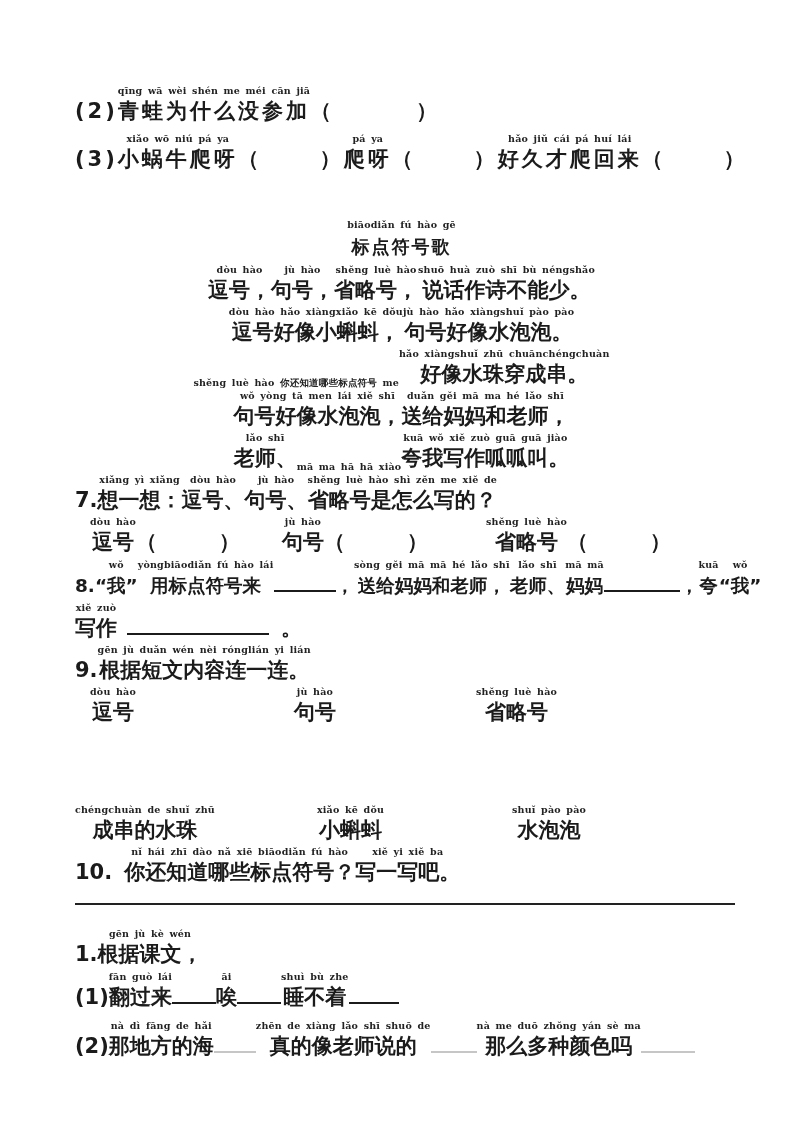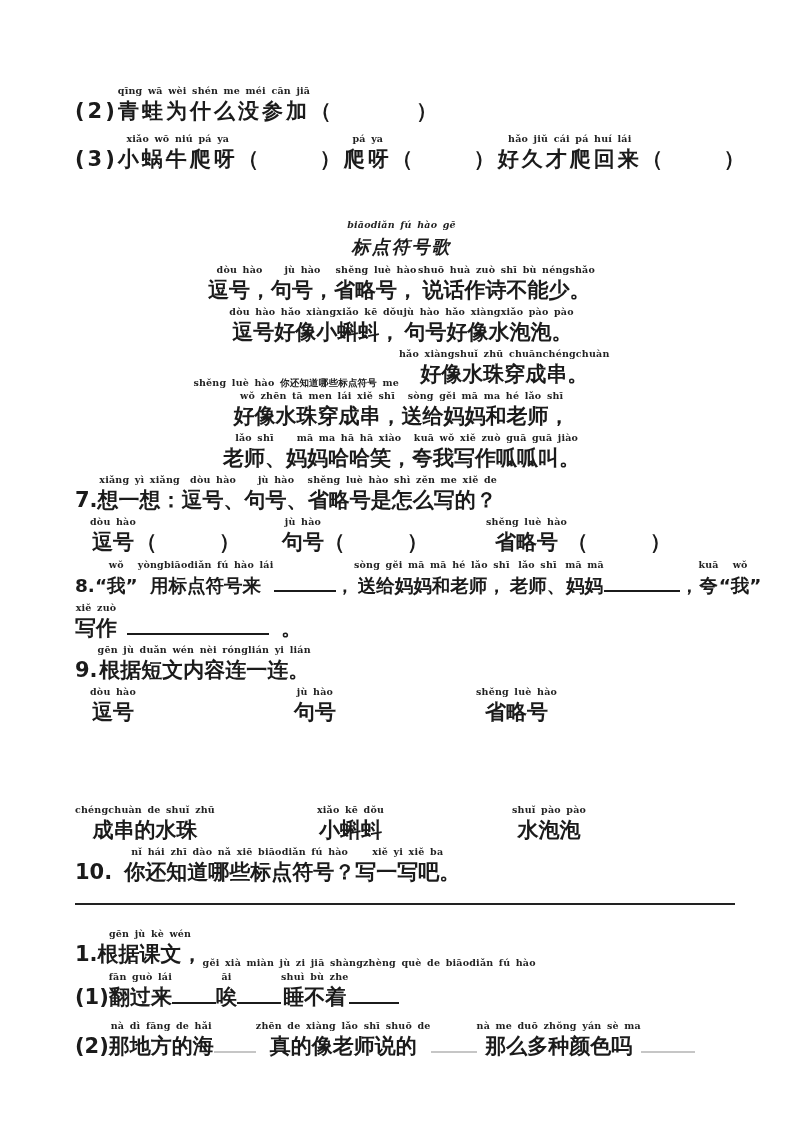--- a/index.html
+++ b/index.html
@@ -27,42 +27,42 @@
   .wide .hz { letter-spacing: 3px; }
   .sm .hz { font-size: 18.5px; }
   .title .hz { font-size: 18px; line-height: 32px; letter-spacing: 2px; }
   .gap { display: inline-block; height: 1px; }
   .blank { display: inline-block; height: 20px; border-bottom: 2.5px solid #1b1b1b; }
   .blank.faint { border-bottom: 2px solid #c6c6c6; }
   .rule { display: inline-block; width: 660px; height: 0; border-bottom: 2.5px solid #222222; }
 
   
   #ln-item-2-frog { margin-bottom: 6px; }
-  #ln-song-title  { margin-top: 44px; font-style: italic; }
+  #ln-song-title  { margin-top: 44px; }
   #ln-q9-row1     { margin-bottom: 76px; }
   #ln-rule        { margin-top: 16px; margin-bottom: 22px; }
   #ln-q11-1       { margin-bottom: 6px; }
 </style>
 </head>
 <body>
 
 <div class="sheet">
     <div class="line wide" id="ln-item-2-frog"><span class="seg"><span class="py"></span><span class="hz">(2)</span></span><span class="seg"><span class="py">qīng wā wèi shén me méi cān jiā</span><span class="hz">青蛙为什么没参加</span></span><span class="seg"><span class="py"></span><span class="hz">（</span></span><span class="gap" style="width: 82px;"></span><span class="seg"><span class="py"></span><span class="hz">）</span></span></div>
     <div class="line wide" id="ln-item-3-snail"><span class="seg"><span class="py"></span><span class="hz">(3)</span></span><span class="seg"><span class="py">xiǎo wō niú pá ya</span><span class="hz">小蜗牛爬呀</span></span><span class="seg"><span class="py"></span><span class="hz">（</span></span><span class="gap" style="width: 58px;"></span><span class="seg"><span class="py"></span><span class="hz">）</span></span><span class="seg"><span class="py">pá ya</span><span class="hz">爬呀</span></span><span class="seg"><span class="py"></span><span class="hz">（</span></span><span class="gap" style="width: 58px;"></span><span class="seg"><span class="py"></span><span class="hz">）</span></span><span class="seg"><span class="py">hǎo jiǔ cái pá huí lái</span><span class="hz">好久才爬回来</span></span><span class="seg"><span class="py"></span><span class="hz">（</span></span><span class="gap" style="width: 58px;"></span><span class="seg"><span class="py"></span><span class="hz">）</span></span></div>
     <div class="line center title" id="ln-song-title"><span class="seg"><span class="py">biāodiǎn fú hào gē</span><span class="hz">标点符号歌</span></span></div>
     <div class="line center" id="ln-song-line-1"><span class="seg"><span class="py">dòu hào</span><span class="hz">逗号，</span></span><span class="seg"><span class="py">jù hào</span><span class="hz">句号，</span></span><span class="seg"><span class="py">shěng luè hào</span><span class="hz">省略号，</span></span><span class="seg"><span class="py">shuō huà zuò shī bù néngshǎo</span><span class="hz">说话作诗不能少。</span></span></div>
-    <div class="line center" id="ln-song-line-2"><span class="seg"><span class="py">dòu hào hǎo xiàngxiǎo kē dǒu</span><span class="hz">逗号好像小蝌蚪，</span></span><span class="seg"><span class="py">jù hào hǎo xiàngxiǎo pào pào</span><span class="hz">句号好像水泡泡。</span></span></div>
+    <div class="line center" id="ln-song-line-2"><span class="seg"><span class="py">dòu hào hǎo xiàngxiǎo kē dǒu</span><span class="hz">逗号好像小蝌蚪，</span></span><span class="seg"><span class="py">jù hào hǎo xiàngshuǐ pào pào</span><span class="hz">句号好像水泡泡。</span></span></div>
     <div class="line center" id="ln-song-line-3"><span class="seg"><span class="py">shěng luè hào 你还知道哪些标点符号 me</span></span><span class="seg"><span class="py">hǎo xiàngshuǐ zhū chuānchéngchuàn</span><span class="hz">好像水珠穿成串。</span></span></div>
-    <div class="line center" id="ln-song-line-4"><span class="seg"><span class="py">wǒ zhēn tā men lái xiě shī</span><span class="hz">好像水珠穿成串，</span></span><span class="seg"><span class="py">sòng gěi mā ma hé lǎo shī</span><span class="hz">送给妈妈和老师，</span></span></div>
-    <div class="line center" id="ln-song-line-5"><span class="seg"><span class="py">lǎo shī</span><span class="hz">老师、</span></span><span class="seg"><span class="py">mā ma hā hā xiào</span><span class="hz">妈妈哈哈笑，</span></span><span class="seg"><span class="py">kuā wǒ xiě zuò guā guā jiào</span><span class="hz">夸我写作呱呱叫。</span></span></div>
+    <div class="line center" id="ln-song-line-4"><span class="seg"><span class="py">wǒ yòng tā men lái xiě shī</span><span class="hz">句号好像水泡泡，</span></span><span class="seg"><span class="py">duǎn gěi mā ma hé lǎo shī</span><span class="hz">送给妈妈和老师，</span></span></div>
+    <div class="line center" id="ln-song-line-5"><span class="seg"><span class="py">lǎo shī</span><span class="hz">老师、</span></span><span class="seg"><span class="py">mā ma hā hā xiào</span></span><span class="seg"><span class="py">kuā wǒ xiě zuò guā guā jiào</span><span class="hz">夸我写作呱呱叫。</span></span></div>
     <div class="line" id="ln-q7"><span class="seg"><span class="py"></span><span class="hz">7.</span></span><span class="seg"><span class="py">xiǎng yì xiǎng</span><span class="hz">想一想：</span></span><span class="seg"><span class="py">dòu hào</span><span class="hz">逗号、</span></span><span class="seg"><span class="py">jù hào</span><span class="hz">句号、</span></span><span class="seg"><span class="py">shěng luè hào shì zěn me xiě de</span><span class="hz">省略号是怎么写的？</span></span></div>
     <div class="line indent" id="ln-q7-row"><span class="seg"><span class="py">dòu hào</span><span class="hz">逗号</span></span><span class="seg"><span class="py"></span><span class="hz">（</span></span><span class="gap" style="width: 62px;"></span><span class="seg"><span class="py"></span><span class="hz">）</span></span><span class="gap" style="width: 42px;"></span><span class="seg"><span class="py">jù hào</span><span class="hz">句号</span></span><span class="seg"><span class="py"></span><span class="hz">（</span></span><span class="gap" style="width: 62px;"></span><span class="seg"><span class="py"></span><span class="hz">）</span></span><span class="gap" style="width: 58px;"></span><span class="seg"><span class="py">shěng luè hào</span><span class="hz">省略号</span></span><span class="seg"><span class="py"></span><span class="hz">（</span></span><span class="gap" style="width: 62px;"></span><span class="seg"><span class="py"></span><span class="hz">）</span></span></div>
     <div class="line sm" id="ln-q8"><span class="seg"><span class="py"></span><span class="hz">8.</span></span><span class="seg"><span class="py">wǒ</span><span class="hz">“我”</span></span><span class="seg"><span class="py">yòngbiāodiǎn fú hào lái</span><span class="hz">用标点符号来</span></span><span class="seg"><span class="py"></span><span class="hz"><span class="blank" style="width: 62px;"></span></span></span><span class="seg"><span class="py"></span><span class="hz">，</span></span><span class="seg"><span class="py">sòng gěi mā mā hé lǎo shī</span><span class="hz">送给妈妈和老师，</span></span><span class="seg"><span class="py">lǎo shī</span><span class="hz">老师、</span></span><span class="seg"><span class="py">mā mā</span><span class="hz">妈妈</span></span><span class="seg"><span class="py"></span><span class="hz"><span class="blank" style="width: 76px;"></span></span></span><span class="seg"><span class="py"></span><span class="hz">，</span></span><span class="seg"><span class="py">kuā</span><span class="hz">夸</span></span><span class="seg"><span class="py">wǒ</span><span class="hz">“我”</span></span></div>
     <div class="line" id="ln-q8-line-2"><span class="seg"><span class="py">xiě zuò</span><span class="hz">写作</span></span><span class="gap" style="width: 10px;"></span><span class="seg"><span class="py"></span><span class="hz"><span class="blank" style="width: 142px;"></span></span></span><span class="gap" style="width: 12px;"></span><span class="seg"><span class="py"></span><span class="hz">。</span></span></div>
     <div class="line" id="ln-q9"><span class="seg"><span class="py"></span><span class="hz">9.</span></span><span class="seg"><span class="py">gēn jù duǎn wén nèi rónglián yi lián</span><span class="hz">根据短文内容连一连。</span></span></div>
     <div class="line indent" id="ln-q9-row1"><span class="seg"><span class="py">dòu hào</span><span class="hz">逗号</span></span><span class="gap" style="width: 158px;"></span><span class="seg"><span class="py">jù hào</span><span class="hz">句号</span></span><span class="gap" style="width: 140px;"></span><span class="seg"><span class="py">shěng luè hào</span><span class="hz">省略号</span></span></div>
     <div class="line" id="ln-q9-row2"><span class="seg"><span class="py">chéngchuàn de shuǐ zhū</span><span class="hz">成串的水珠</span></span><span class="gap" style="width: 102px;"></span><span class="seg"><span class="py">xiǎo kē dǒu</span><span class="hz">小蝌蚪</span></span><span class="gap" style="width: 128px;"></span><span class="seg"><span class="py">shuǐ pào pào</span><span class="hz">水泡泡</span></span></div>
     <div class="line" id="ln-q10"><span class="seg"><span class="py"></span><span class="hz">10.</span></span><span class="gap" style="width: 12px;"></span><span class="seg"><span class="py">nǐ hái zhī dào nǎ xiē biāodiǎn fú hào</span><span class="hz">你还知道哪些标点符号？</span></span><span class="seg"><span class="py">xiě yi xiě ba</span><span class="hz">写一写吧。</span></span></div>
     <div class="line" id="ln-rule"><span class="rule"></span></div>
-    <div class="line" id="ln-q11"><span class="seg"><span class="py"></span><span class="hz">1.</span></span><span class="seg"><span class="py">gēn jù kè wén</span><span class="hz">根据课文，</span></span><span class="seg"><span class="py">gěi xià miàn jù zi jiā shàngzhèng què de biāodiǎn fú hào</span></span></div>
+    <div class="line" id="ln-q11"><span class="seg"><span class="py"></span><span class="hz">1.</span></span><span class="seg"><span class="py">gēn jù kè wén</span><span class="hz">根据课文，</span></span><span class="seg"></span></div>
     <div class="line" id="ln-q11-1"><span class="seg"><span class="py"></span><span class="hz">(1)</span></span><span class="seg"><span class="py">fān guò lái</span><span class="hz">翻过来</span></span><span class="seg"><span class="py"></span><span class="hz"><span class="blank" style="width: 44px;"></span></span></span><span class="seg"><span class="py">āi</span><span class="hz">唉</span></span><span class="seg"><span class="py"></span><span class="hz"><span class="blank" style="width: 44px;"></span></span></span><span class="seg"><span class="py">shuì bù zhe</span><span class="hz">睡不着</span></span><span class="seg"><span class="py"></span><span class="hz"><span class="blank" style="width: 50px;"></span></span></span></div>
     <div class="line" id="ln-q11-2"><span class="seg"><span class="py"></span><span class="hz">(2)</span></span><span class="seg"><span class="py">nà dì fāng de hǎi</span><span class="hz">那地方的海</span></span><span class="seg"><span class="py"></span><span class="hz"><span class="blank faint" style="width: 42px;"></span></span></span><span class="seg"><span class="py">zhēn de xiàng lǎo shī shuō de</span><span class="hz">真的像老师说的</span></span><span class="seg"><span class="py"></span><span class="hz"><span class="blank faint" style="width: 46px;"></span></span></span><span class="seg"><span class="py">nà me duō zhǒng yán sè ma</span><span class="hz">那么多种颜色吗</span></span><span class="seg"><span class="py"></span><span class="hz"><span class="blank faint" style="width: 54px;"></span></span></span></div>
   </div>
 
 </body></html>

